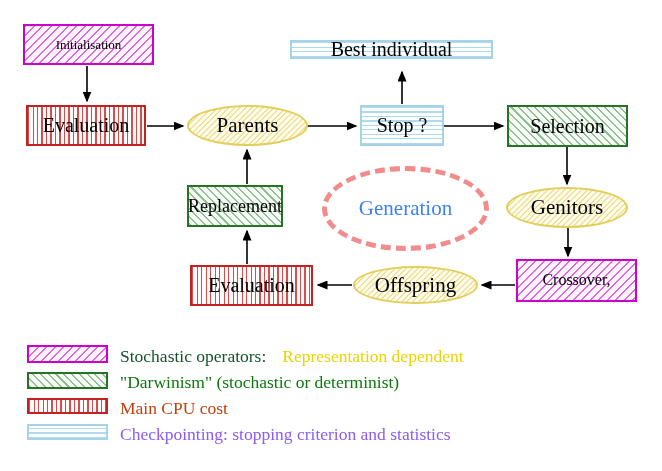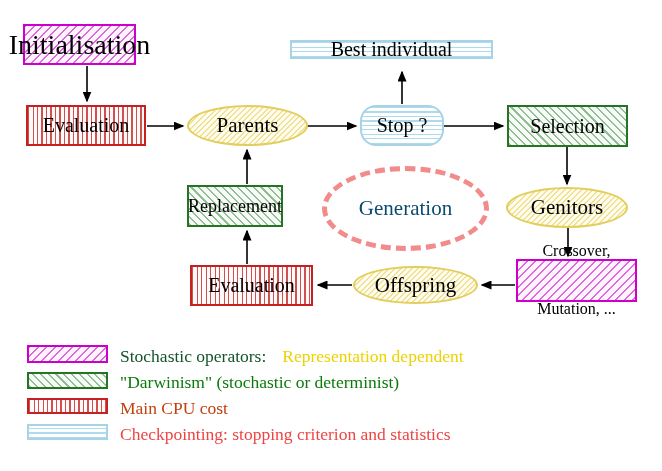--- a/index.html
+++ b/index.html
@@ -28,33 +28,33 @@
   }
   .stripe-cyan {
     border:2px solid #a6d4e6; background-color:#fdffff;
     background-image:repeating-linear-gradient(0deg, rgba(168,214,234,.9) 0, rgba(168,214,234,.9) 1.2px, transparent 1.2px, transparent 4.5px);
   }
   .ellipse-yellow {
     border:2px solid #e2ce5c; border-radius:50%; background-color:#fffdf0;
     background-image:repeating-linear-gradient(135deg, rgba(240,222,140,.9) 0, rgba(240,222,140,.9) 1.4px, transparent 1.4px, transparent 4px);
   }
   .ellipse-dashed {
-    border:5px dashed #f28b8b; border-radius:50%; color:#0c4a6e; background:transparent;
+    border:5px dashed #f28b8b; border-radius:50%; color:#3b82f6; background:transparent;
   }
   .two-line { flex-direction:column; line-height:1.18;gap:39px; }
   .legend-swatch { position:absolute; z-index:2; box-sizing:border-box; }
   .legend-text {
     position:absolute; z-index:2; left:120px; font-size:17.5px; white-space:nowrap;
     font-family:"Liberation Serif","DejaVu Serif",serif;
   }
   .t-magenta { color:#14532d; }
   .t-gold    { color:#eed202; margin-left:16px; }
   .t-green   { color:#0b7a0b; }
   .t-red     { color:#c2410c; }
-  .t-cyan    { color:#ef4444; }
+  .t-cyan    { color:#8b5cf6; }
 </style>
 </head>
 <body>
 
 <div id="stage">
 
   <svg id="arrows" xmlns="http://www.w3.org/2000/svg">
     <defs>
       <marker id="ah" markerWidth="11" markerHeight="9" refX="9.5" refY="4.5" orient="auto" markerUnits="userSpaceOnUse">
         <path d="M0,0 L11,4.5 L0,9 z" fill="#000"></path>
@@ -66,37 +66,37 @@
       <line x1="402" y1="104" x2="402" y2="72" stroke="#000000" stroke-width="1.6" marker-end="url(#ah)"></line>
       <line x1="444" y1="126" x2="503" y2="126" stroke="#000000" stroke-width="1.6" marker-end="url(#ah)"></line>
       <line x1="567" y1="147" x2="567" y2="184" stroke="#000000" stroke-width="1.6" marker-end="url(#ah)"></line>
       <line x1="568" y1="228" x2="568" y2="256" stroke="#000000" stroke-width="1.6" marker-end="url(#ah)"></line>
       <line x1="515" y1="285" x2="482" y2="285" stroke="#000000" stroke-width="1.6" marker-end="url(#ah)"></line>
       <line x1="352" y1="285" x2="318" y2="285" stroke="#000000" stroke-width="1.6" marker-end="url(#ah)"></line>
       <line x1="247" y1="264" x2="247" y2="231" stroke="#000000" stroke-width="1.6" marker-end="url(#ah)"></line>
       <line x1="247" y1="184" x2="247" y2="150" stroke="#000000" stroke-width="1.6" marker-end="url(#ah)"></line>
     </svg>
 
-  <div class="node hatch-magenta" style="left:23px;top:24px;width:113px;height:41px;font-size:28px">
+  <div class="node hatch-magenta" style="left:23px;top:24px;width:131px;height:41px;font-size:13px">
     <span>Initialisation</span>
   </div>
 
   <div class="node stripe-cyan" style="left:290px;top:40px;width:203px;height:19px;font-size:20px">
     <span>Best individual</span>
   </div>
 
   <div class="node stripe-red" style="left:26px;top:105px;width:120px;height:41px;font-size:20px">
     <span>Evaluation</span>
   </div>
 
   <div class="node ellipse-yellow" style="left:187px;top:105px;width:121px;height:41px;font-size:21px">
     <span>Parents</span>
   </div>
 
-  <div class="node stripe-cyan" style="left:360px;top:105px;width:84px;height:41px;font-size:20px;border-radius:16px">
+  <div class="node stripe-cyan" style="left:360px;top:105px;width:84px;height:41px;font-size:20px;border-radius:0">
     <span>Stop ?</span>
   </div>
 
   <div class="node hatch-green" style="left:507px;top:105px;width:121px;height:42px;font-size:20px">
     <span>Selection</span>
   </div>
 
   <div class="node hatch-green" style="left:187px;top:185px;width:96px;height:42px;font-size:18px">
     <span>Replacement</span>
   </div>
@@ -104,21 +104,20 @@
   <div class="node ellipse-dashed" style="left:322px;top:166px;width:167px;height:85px;font-size:21px">
     <span>Generation</span>
   </div>
 
   <div class="node ellipse-yellow" style="left:506px;top:187px;width:122px;height:41px;font-size:21px">
     <span>Genitors</span>
   </div>
 
   <div class="node hatch-magenta two-line" style="left:516px;top:259px;width:121px;height:43px;font-size:16px">
     <span>Crossover,</span>
-    <span>Mutation, ...</span>
   </div>
 
   <div class="node stripe-red" style="left:190px;top:265px;width:123px;height:41px;font-size:20px">
     <span>Evaluation</span>
   </div>
 
   <div class="node ellipse-yellow" style="left:353px;top:266px;width:125px;height:38px;font-size:21px">
     <span>Offspring</span>
   </div>
 

